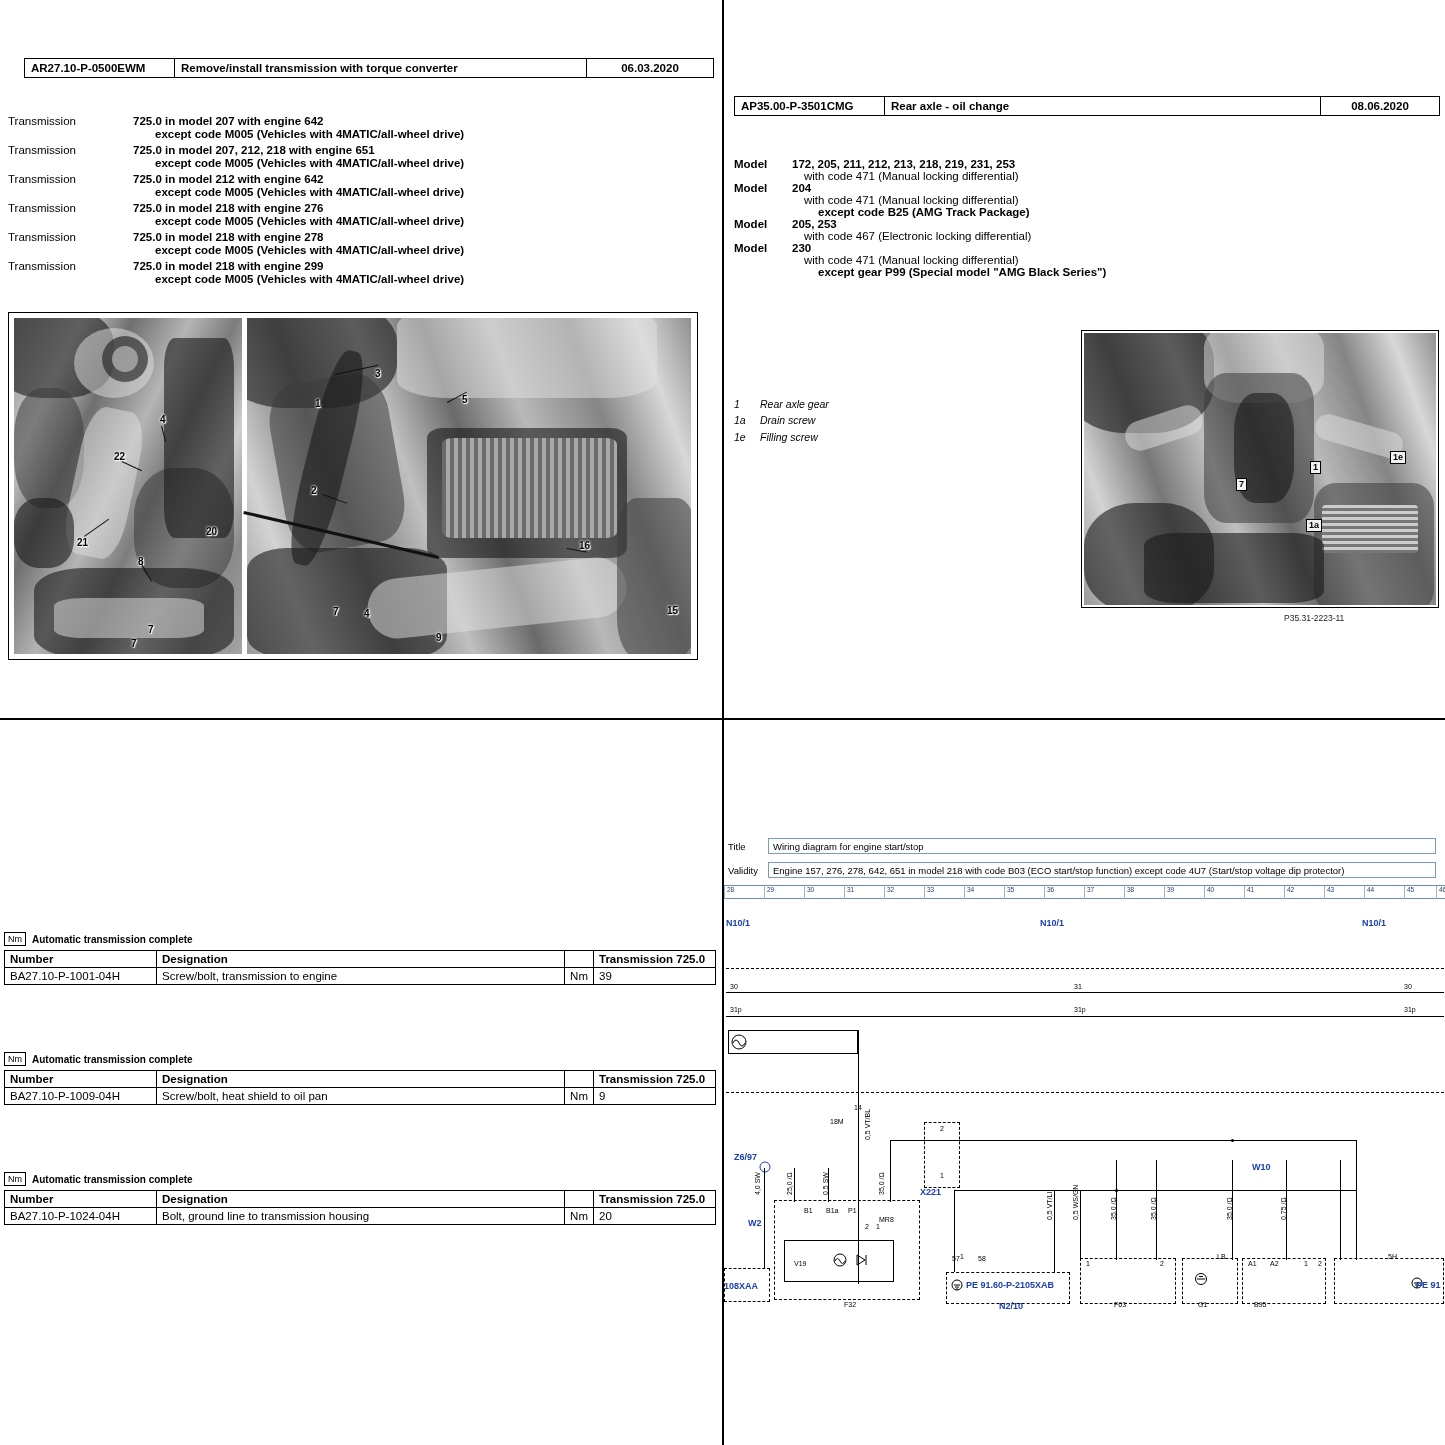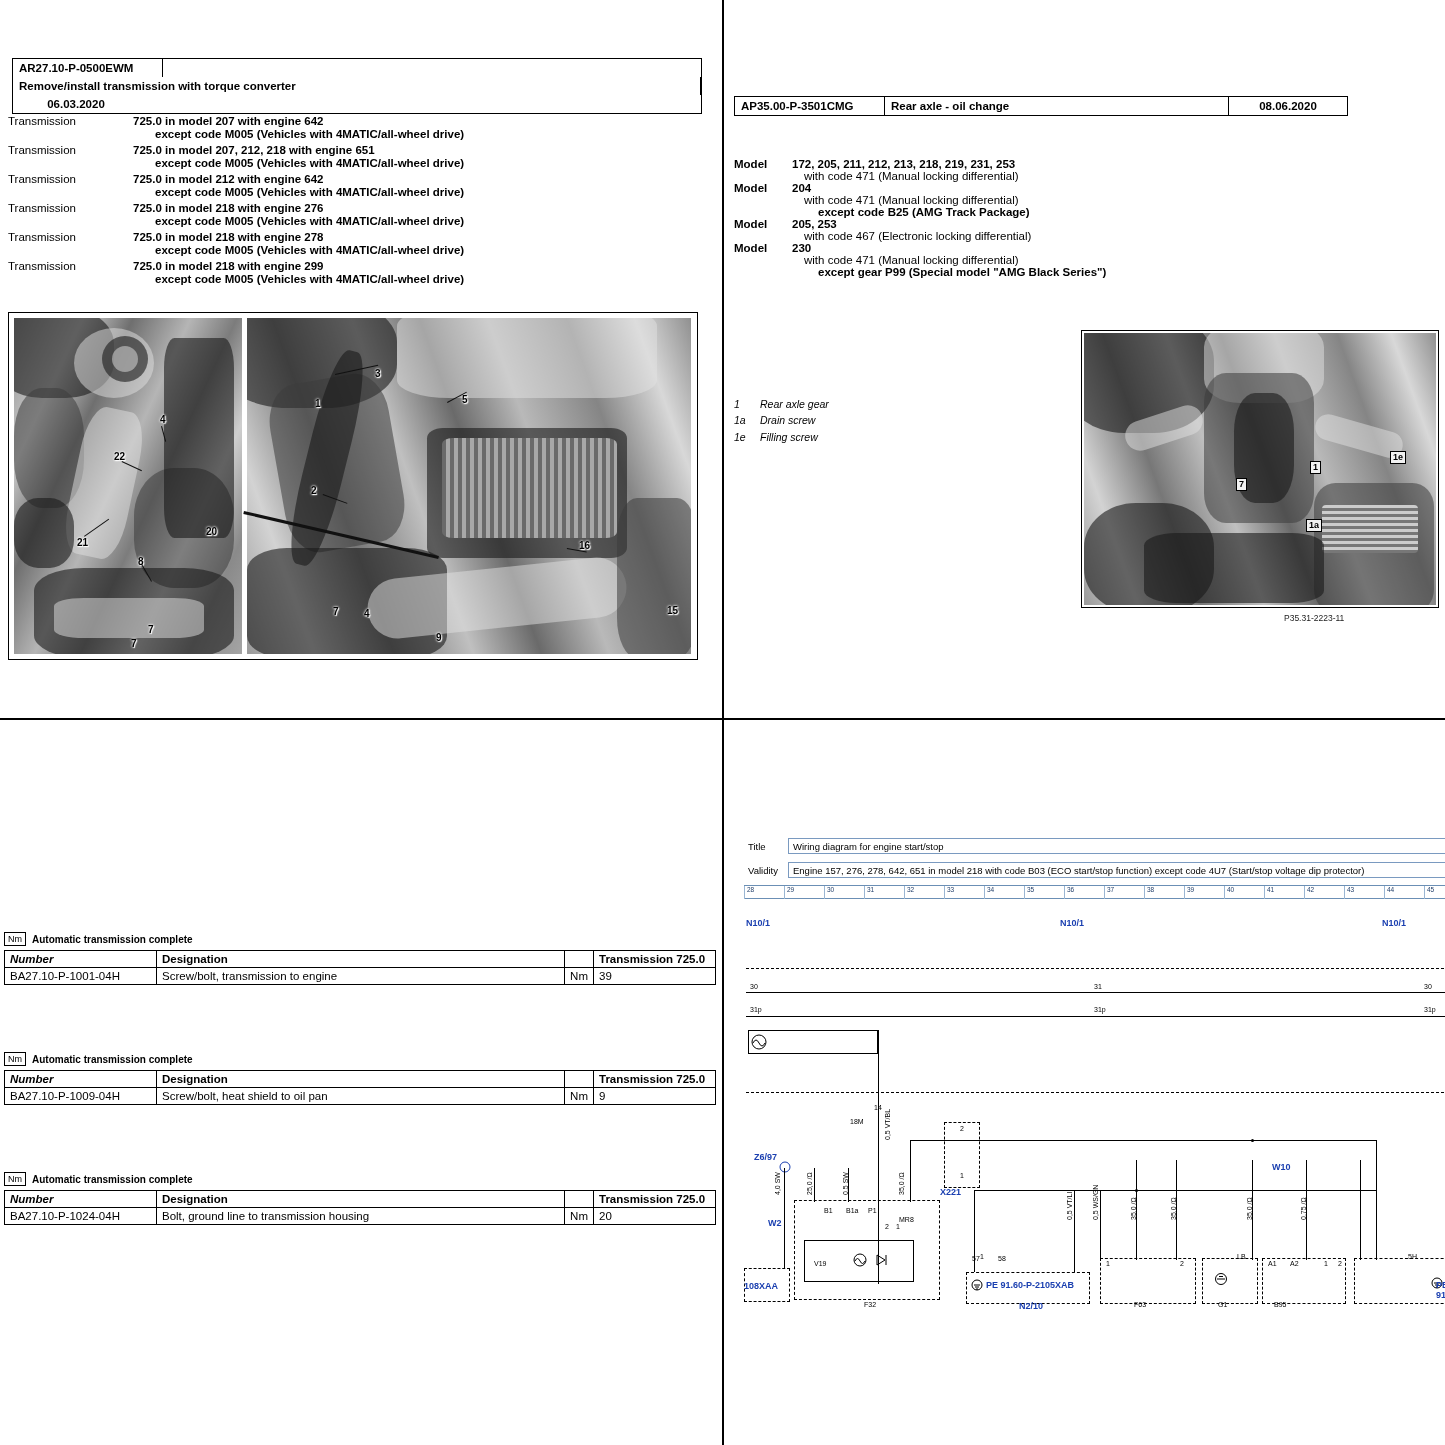--- a/index.html
+++ b/index.html
@@ -22,21 +22,21 @@
   .hdiv { position:absolute; left:0; top:718px; width:1445px; height:2px; background:#000; }
 
   
   .doc-head {
     display:flex; border:1px solid #000; font-size:11.5px; font-weight:bold;
   }
   .doc-head .cell { padding:3px 6px; border-right:1px solid #000; white-space:nowrap; }
   .doc-head .cell:last-child { border-right:none; }
 
   
-  #tl-head { position:absolute; left:12px; top:58px; width:690px;flex-direction:column; }
+  #tl-head { position:absolute; left:24px; top:58px; width:690px; }
   #tl-head .c1 { width:150px; }
   #tl-head .c2 { flex:1; }
   #tl-head .c3 { width:126px; text-align:center; font-weight:bold; }
 
   #tl-spec { position:absolute; left:8px; top:115px; width:700px; font-size:11.5px; }
   .spec-row { display:flex; margin-bottom:1px; }
   .spec-row .lbl { width:125px; font-weight:normal; }
   .spec-row .val { flex:1; font-weight:bold; }
   .spec-sub { margin-left:125px; font-weight:bold; font-size:11.5px; padding-left:22px; margin-bottom:4px;}
 
@@ -54,21 +54,21 @@
       linear-gradient(70deg, #9a9a9a 0%, #d3d3d3 12%, #777 26%, #c0c0c0 40%, #6a6a6a 52%, #b9b9b9 64%, #858585 78%, #d8d8d8 90%, #909090 100%);
   }
   .blob { position:absolute; background:rgba(60,60,60,.55); border-radius:40%; }
   .blob.light { background:rgba(225,225,225,.5); }
   .blob.dark { background:rgba(25,25,25,.6); }
   .callout { position:absolute; font-size:10px; font-weight:bold; color:#000;
              text-shadow:0 0 2px #fff, 0 0 3px #fff, 1px 1px 1px #fff; }
   .lead { position:absolute; background:#111; height:1px; transform-origin:0 0; }
 
   
-  #tr-head { position:absolute; left:10px; top:96px; width:614px; }
+  #tr-head { position:absolute; left:10px; top:96px; width:706px; }
   #tr-head .c1 { width:150px; }
   #tr-head .c2 { flex:1; }
   #tr-head .c3 { width:118px; text-align:center; }
 
   #tr-spec { position:absolute; left:10px; top:158px; width:700px; font-size:11.5px; }
   .mrow { display:flex; }
   .mrow .lbl { width:58px; font-weight:bold; }
   .mrow .val { flex:1; font-weight:bold; }
   .msub { margin-left:58px; padding-left:12px; font-weight:normal; }
   .msub2 { margin-left:58px; padding-left:26px; font-weight:bold; }
@@ -83,27 +83,27 @@
               font-weight:bold; padding:0 2px; line-height:11px; }
 
   
   .nm-block { position:absolute; left:4px; width:712px; }
   .nm-title { display:flex; align-items:center; gap:6px; margin-bottom:4px; }
   .nm-badge { border:1px solid #000; font-size:9px; padding:0 3px; line-height:12px; font-weight:normal; }
   .nm-caption { font-size:10px; font-weight:bold; }
   table.torque { border-collapse:collapse; width:712px; font-size:11.5px; }
   table.torque th, table.torque td { border:1px solid #000; padding:2px 5px; text-align:left; }
   table.torque th { font-weight:bold; }
-  .col-num { width:152px;font-style:italic; }
+  .col-num { width:152px; }
   .col-des { }
   .col-unit { width:28px; text-align:left; }
   .col-val { width:122px; }
 
   
-  #wd { position:absolute; inset:0; font-size:8px; color:#000;margin-left:20px; }
+  #wd { position:absolute; inset:0; font-size:8px; color:#000; }
   .wd-field { position:absolute; display:flex; align-items:center; font-size:9.5px; }
   .wd-field .flbl { width:40px; }
   .wd-field .fval { border:1px solid #7a9ac0; background:#fff; padding:1px 4px; height:16px;
                     display:flex; align-items:center; font-size:9.5px; white-space:nowrap; overflow:hidden; }
   .ruler { position:absolute; left:0; top:884px; width:721px; height:14px;
            border-top:1px solid #6b8fb5; border-bottom:1px solid #6b8fb5; background:#fff; }
   .ruler .tick { position:absolute; top:0; height:13px; border-left:1px solid #9ab6d3; font-size:6.5px;
                  color:#24406b; padding-left:2px; }
   .bluelbl { position:absolute; color:#1a3fb0; font-weight:bold; font-size:9px; }
   .wire { position:absolute; background:#000; }

